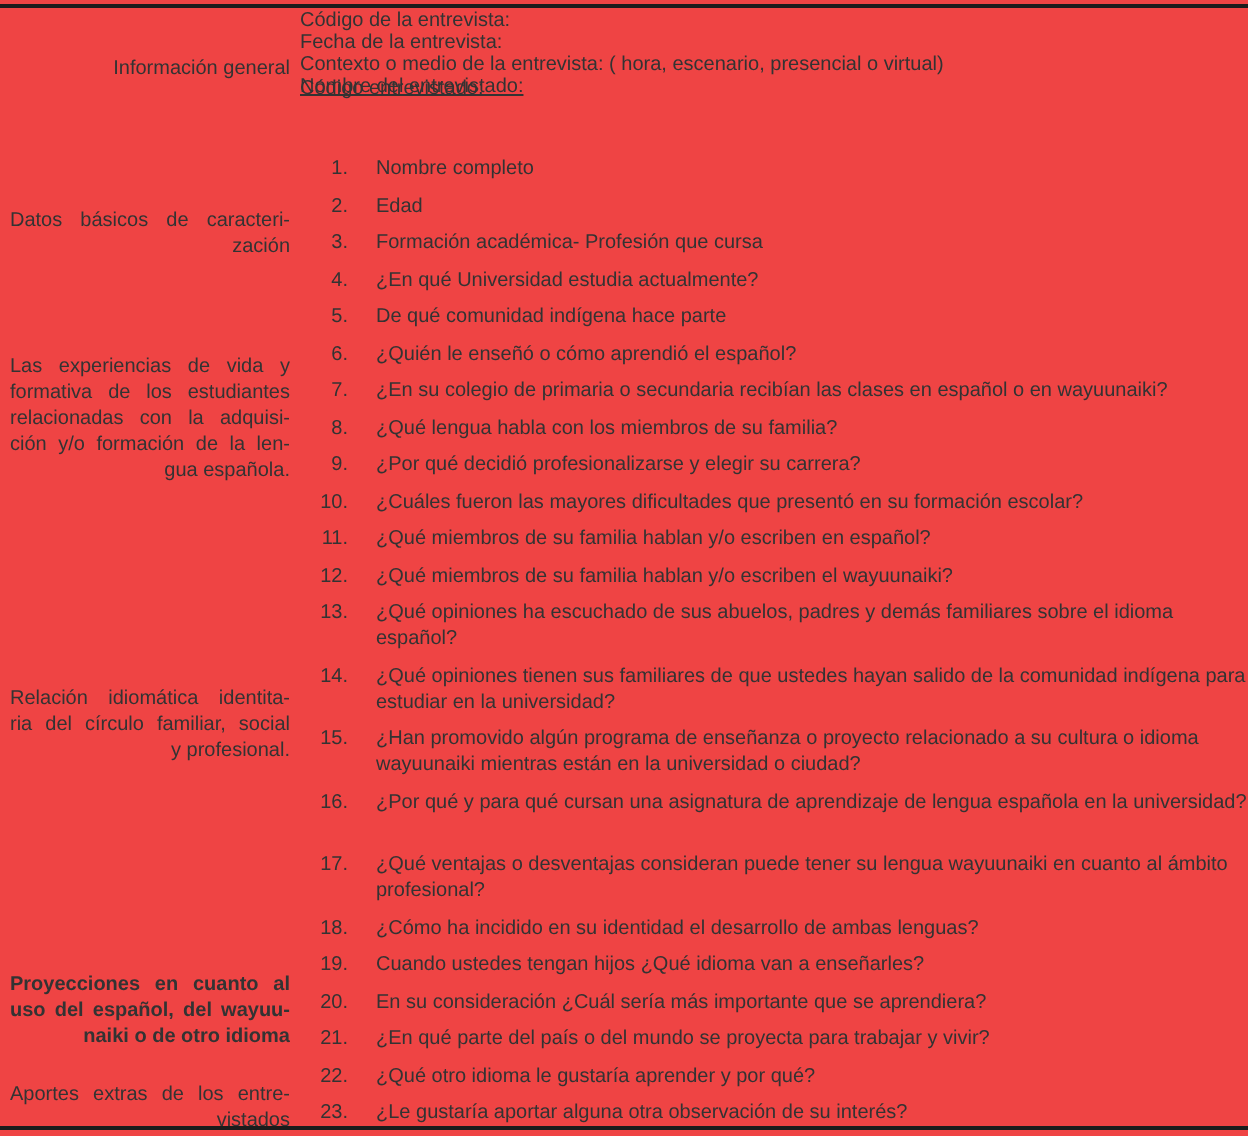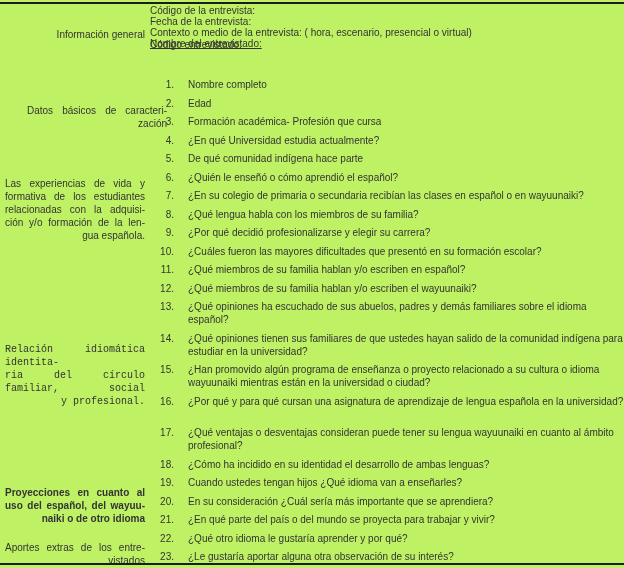--- a/index.html
+++ b/index.html
@@ -1,20 +1,20 @@
 <!DOCTYPE html>
 <html><head>
 <meta charset="utf-8">
 <style>
   html, body { margin: 0; padding: 0; background: #ffffff; }
   .page {
     position: relative;
     width: 624px;
     height: 568px;
-    background: #bef264;
+    background: #ef4444;
     font-family: "Liberation Sans", sans-serif;
     font-size: 10px;
     color: #333333;
     overflow: hidden;
   }
   .rule {
     position: absolute;
     left: 0;
     width: 624px;
     height: 2px;
@@ -67,32 +67,32 @@
       <div class="header-line" style="top: 5px;">Código de la entrevista:</div>
       <div class="header-line" style="top: 16px;">Fecha de la entrevista:</div>
       <div class="header-line" style="top: 27px; text-align: center;">Contexto o medio de la entrevista: ( hora, escenario, presencial o virtual)</div>
       <div class="header-line" style="top: 38px; text-decoration: underline;">Nombre del entrevistado:</div>
       <div class="header-line" style="top: 39px;">Código entrevistado:</div>
     </div>
   <div id="categories">
       <div class="cat" style="top: 28px;">
         <div class="cat-line last">Información general</div>
       </div>
-      <div class="cat" style="top: 104px; margin-left: 22px;">
+      <div class="cat" style="top: 104px;">
         <div class="cat-line">Datos básicos de caracteri-</div>
         <div class="cat-line last">zación</div>
       </div>
       <div class="cat" style="top: 177px;">
         <div class="cat-line">Las experiencias de vida y</div>
         <div class="cat-line">formativa de los estudiantes</div>
         <div class="cat-line">relacionadas con la adquisi-</div>
         <div class="cat-line">ción y/o formación de la len-</div>
         <div class="cat-line last">gua española.</div>
       </div>
-      <div class="cat" style="top: 343px; font-family: Liberation Mono, monospace;">
+      <div class="cat" style="top: 343px;">
         <div class="cat-line">Relación idiomática identita-</div>
         <div class="cat-line">ria del círculo familiar, social</div>
         <div class="cat-line last">y profesional.</div>
       </div>
       <div class="cat" style="top: 486px; font-weight: bold;">
         <div class="cat-line">Proyecciones en cuanto al</div>
         <div class="cat-line">uso del español, del wayuu-</div>
         <div class="cat-line last">naiki o de otro idioma</div>
       </div>
       <div class="cat" style="top: 541px;">

